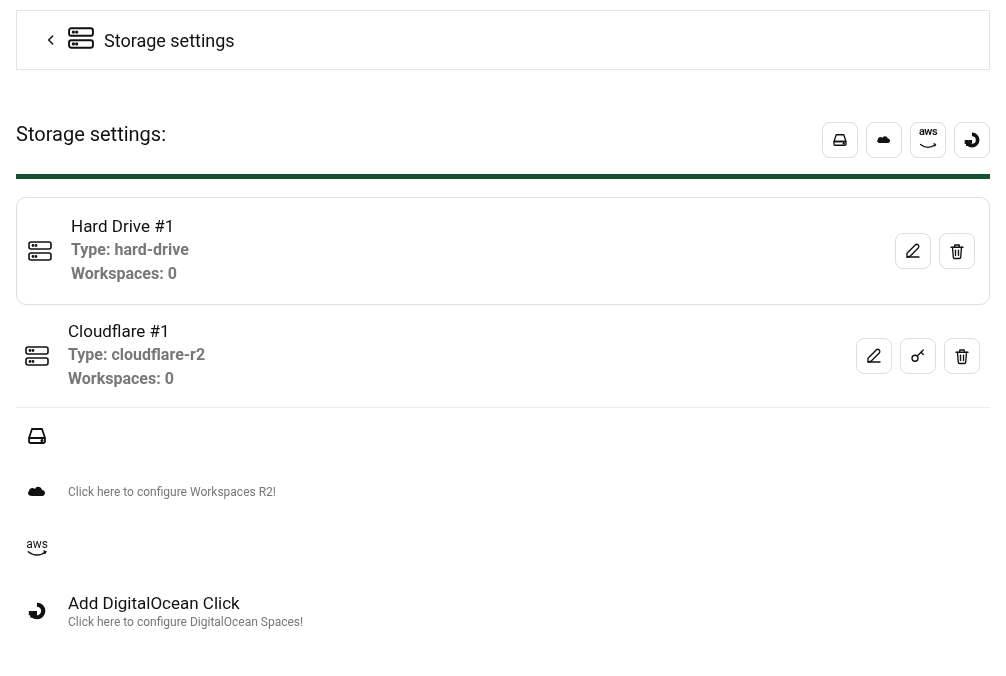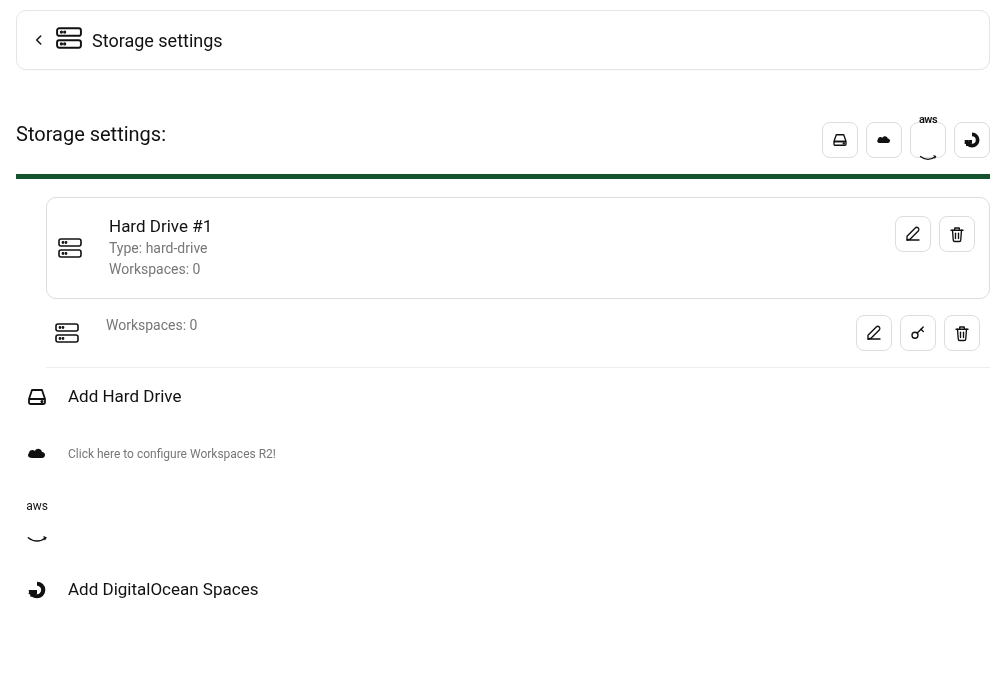--- a/index.html
+++ b/index.html
@@ -7,22 +7,22 @@
     font-family: -apple-system, BlinkMacSystemFont, "Segoe UI", Roboto, Arial, sans-serif;
     background: #fff;
     color: #111;
     width: 1006px;
     height: 676px;
     overflow: hidden;
     padding: 10px 16px 16px 16px;
   }
   .header-card {
     border: 1px solid #e5e5e5;
-    border-radius: 10px;
-    padding: 16px 15px;
+    border-radius: 0;
+    padding: 16px 27px;
     display: flex;
     align-items: center;
     gap: 10px;
     box-shadow: 0 1px 2px rgba(0,0,0,0.02);
   }
   .header-card .title {
     font-size: 18px;
     font-weight: 400;
   }
   .chevron-back {
@@ -54,24 +54,24 @@
     background: #fff;
     display: flex;
     align-items: center;
     justify-content: center;
     cursor: pointer;
   }
   .icon-btn svg { width: 18px; height: 18px; }
   .icon-btn .aws-text { font-size: 11px; font-weight: 600; letter-spacing: -0.5px; }
   .storage-item {
     display: flex;
-    gap: 26px;
+    align-items: center;
+    gap: 18px;
     padding: 16px 10px 16px 8px;
     border-bottom: 1px solid #eee;
-    margin-left: 30px;
   }
   .storage-item.boxed {
     border: 1px solid #ddd;
     border-radius: 10px;
     padding: 18px 14px 18px 10px;
     margin-top: 18px;
   }
   .storage-icon {
     width: 26px;
     display: flex;
@@ -82,23 +82,24 @@
   .storage-icon svg { width: 24px; height: 20px; }
   .storage-info {
     flex: 1;
   }
   .storage-name {
     font-size: 17px;
     font-weight: 400;
     margin-bottom: 2px;
   }
   .storage-meta {
-    font-size: 14px;
+    font-size: 16px;
     color: #777;
     line-height: 1.5;
+    font-weight: bold;
   }
   .storage-actions {
     display: flex;
     gap: 8px;
   }
   .add-item {
     display: flex;
     align-items: center;
     gap: 18px;
     padding: 18px 10px 18px 8px;
@@ -115,21 +116,21 @@
   .add-info .add-title {
     font-size: 17px;
     font-weight: 400;
     margin-bottom: 2px;
   }
   .add-info .add-desc {
     font-size: 12px;
     color: #777;
   }
   .aws-glyph {
-    display: flex; flex-direction: column; align-items: center; line-height: 1; gap: 24px;
+    display: flex; flex-direction: column; align-items: center; line-height: 1;
   }
   .aws-smile { width: 20px; height: 6px; }
 </style>
 </head>
 <body>
 
 <div class="header-card">
   <div class="chevron-back">
     <svg viewBox="0 0 24 24" fill="none" stroke="#111" stroke-width="2.5" stroke-linecap="round" stroke-linejoin="round">
         <polyline points="15 5 8 12 15 19"></polyline>
@@ -224,20 +225,22 @@
       <svg viewBox="0 0 24 20" fill="none" stroke="#111" stroke-width="1.6" stroke-linecap="round">
         <rect x="1" y="1" width="22" height="7" rx="2"></rect>
         <rect x="1" y="12" width="22" height="7" rx="2"></rect>
         <circle cx="5" cy="4.5" r="0.6" fill="#111"></circle>
         <circle cx="8" cy="4.5" r="0.6" fill="#111"></circle>
         <circle cx="5" cy="15.5" r="0.6" fill="#111"></circle>
         <circle cx="8" cy="15.5" r="0.6" fill="#111"></circle>
       </svg>
     </div>
     <div class="storage-info">
+      <div class="storage-name">Cloudflare #1</div>
+      <div class="storage-meta">Type: cloudflare-r2</div>
       <div class="storage-meta">Workspaces: 0</div>
     </div>
     <div class="storage-actions">
       <div class="icon-btn">
         <svg viewBox="0 0 24 24" fill="none" stroke="#111" stroke-width="1.8" stroke-linecap="round" stroke-linejoin="round">
             <path d="M4 20 L8 19 L19 8 C20 7 20 5 19 4 C18 3 16 3 15 4 L4 15 Z"></path>
             <path d="M4 20 L20 20"></path>
           </svg>
       </div>
       <div class="icon-btn">
@@ -261,21 +264,20 @@
 
   <div class="add-item">
     <div class="add-icon">
       <svg viewBox="0 0 24 20" fill="none" stroke="#111" stroke-width="1.8" stroke-linejoin="round">
         <path d="M4 12 L7 3 L17 3 L20 12 Z"></path>
         <rect x="4" y="12" width="16" height="5" rx="1.5"></rect>
         <circle cx="17" cy="14.5" r="0.7" fill="#111"></circle>
       </svg>
     </div>
     <div class="add-info">
-      <div class="add-title">Add Hard Drive</div>
     </div>
   </div>
 
   <div class="add-item">
     <div class="add-icon">
       <svg viewBox="0 0 24 16" fill="#111">
         <path d="M7 12 C3 12 2 9 4 7 C4 4 8 3 10 5 C11 2 16 2 17 6 C21 6 21 12 17 12 Z"></path>
       </svg>
     </div>
     <div class="add-info">
@@ -298,17 +300,18 @@
   <div class="add-item">
     <div class="add-icon">
       <svg viewBox="0 0 24 24" fill="#111" width="22" height="22">
         <path d="M12 2 A10 10 0 1 1 2 12 L7 12 A5 5 0 1 0 12 7 Z"></path>
         <rect x="7" y="12" width="5" height="5"></rect>
         <rect x="4" y="17" width="3" height="3"></rect>
         <rect x="2" y="15" width="2" height="2"></rect>
       </svg>
     </div>
     <div class="add-info">
-      <div class="add-title">Add DigitalOcean Spaces</div>
+      <div class="add-title">Add DigitalOcean Click</div>
+      <div class="add-desc">Click here to configure DigitalOcean Spaces!</div>
     </div>
   </div>
 
 </div>
 
 </body></html>

